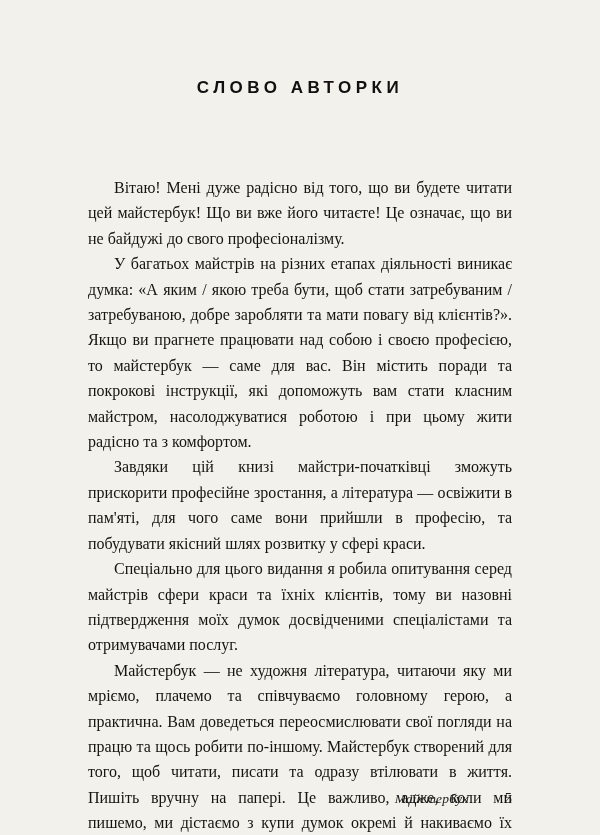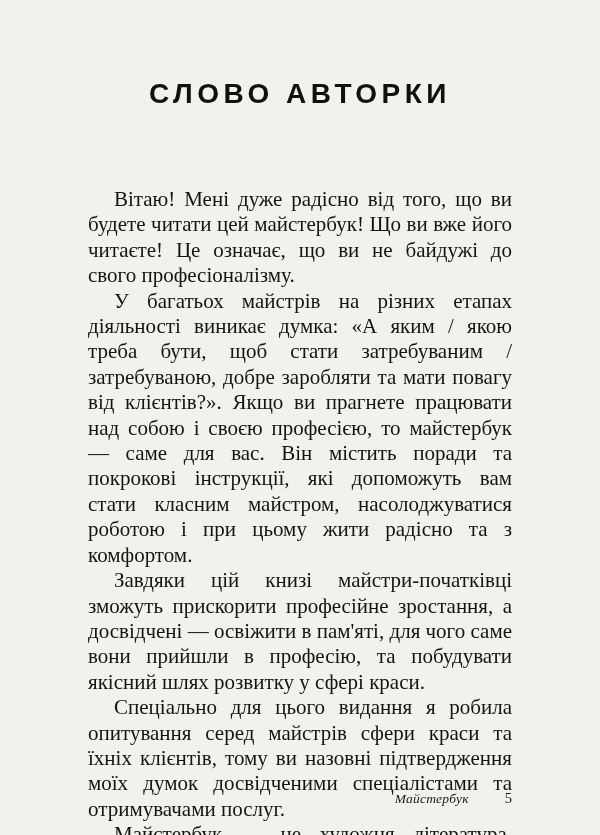--- a/index.html
+++ b/index.html
@@ -18,36 +18,36 @@
     position: relative;
     width: 600px;
     height: 835px;
     box-sizing: border-box;
     padding: 0;
   }
   .page-title {
     text-align: center;
     font-family: "Liberation Sans", sans-serif;
     font-weight: bold;
-    font-size: 28px;
+    font-size: 17px;
     letter-spacing: 4.5px;
     color: #12100f;
     margin: 0;
     padding-top: 78px;
   }
   .body-text {
     margin: 0;
     padding: 0 88px 0 88px;
     margin-top: 77px;
   }
   .body-text p {
     margin: 0 0 0 0;
     text-align: justify;
     text-justify: inter-word;
-    font-size: 21px;
+    font-size: 16px;
     line-height: 25.4px;
     text-indent: 26px;
     hyphens: auto;
     color: #15140f;
   }
   .footer {
     position: absolute;
     left: 0;
     right: 0;
     bottom: 28px;
@@ -72,21 +72,21 @@
 </head>
 <body>
 
 <div class="page">
 
   <h1 class="page-title">СЛОВО АВТОРКИ</h1>
 
   <div class="body-text">
     <p>Вітаю! Мені дуже радісно від того, що ви будете читати цей майстербук! Що ви вже його читаєте! Це означає, що ви не байдужі до свого професіоналізму.</p>
     <p>У багатьох майстрів на різних етапах діяльності виникає думка: «А яким / якою треба бути, щоб стати затребуваним / затребуваною, добре заробляти та мати повагу від клієнтів?». Якщо ви прагнете працювати над собою і своєю професією, то майстербук — саме для вас. Він містить поради та покрокові інструкції, які допоможуть вам стати класним майстром, насолоджуватися роботою і при цьому жити радісно та з комфортом.</p>
-    <p>Завдяки цій книзі майстри-початківці зможуть прискорити професійне зростання, а досвідчені — освіжити в пам'яті, для чого саме вони прийшли в професію, та побудувати якісний шлях розвитку у сфері краси.</p>
+    <p>Завдяки цій книзі майстри-початківці зможуть прискорити професійне зростання, а література — освіжити в пам'яті, для чого саме вони прийшли в професію, та побудувати якісний шлях розвитку у сфері краси.</p>
     <p>Спеціально для цього видання я робила опитування серед майстрів сфери краси та їхніх клієнтів, тому ви назовні підтвердження моїх думок досвідченими спеціалістами та отримувачами послуг.</p>
     <p>Майстербук — не художня література, читаючи яку ми мріємо, плачемо та співчуваємо головному герою, а практична. Вам доведеться переосмислювати свої погляди на працю та щось робити по-іншому. Майстербук створений для того, щоб читати, писати та одразу втілювати в життя. Пишіть вручну на папері. Це важливо, адже, коли ми пишемо, ми дістаємо з купи думок окремі й накиваємо їх переживаємо. Вони неначе з'являються в реальності, і ми можемо на них впливати. Пишіть усе, що спадає на думку, — усе треба витягнути назовні.</p>
   </div>
 
   <div class="footer">
     <span class="footer-running-title">Майстербук</span>
     <span class="footer-page-number">5</span>
   </div>
 
 </div>

